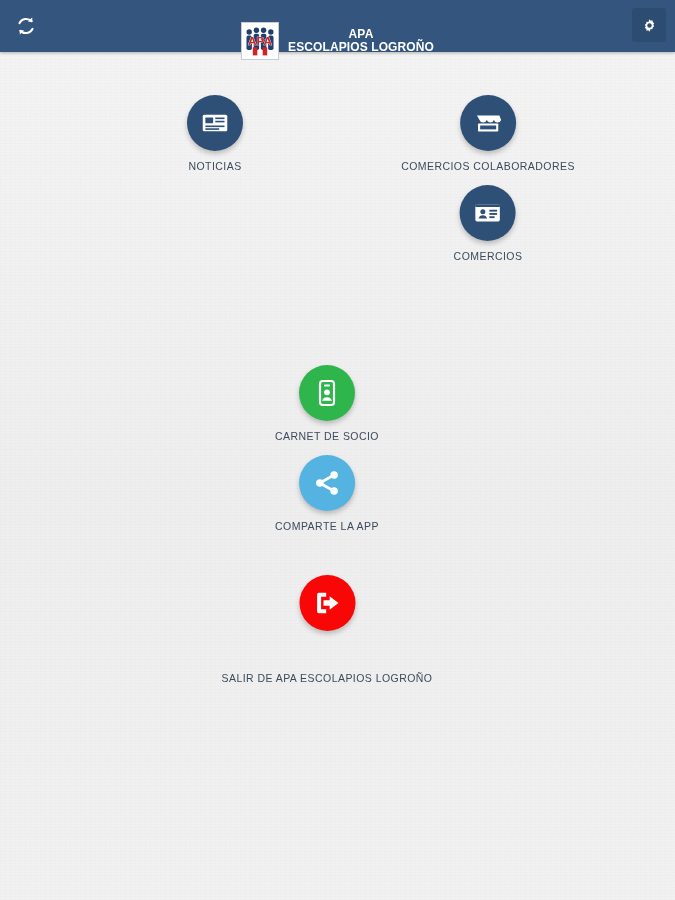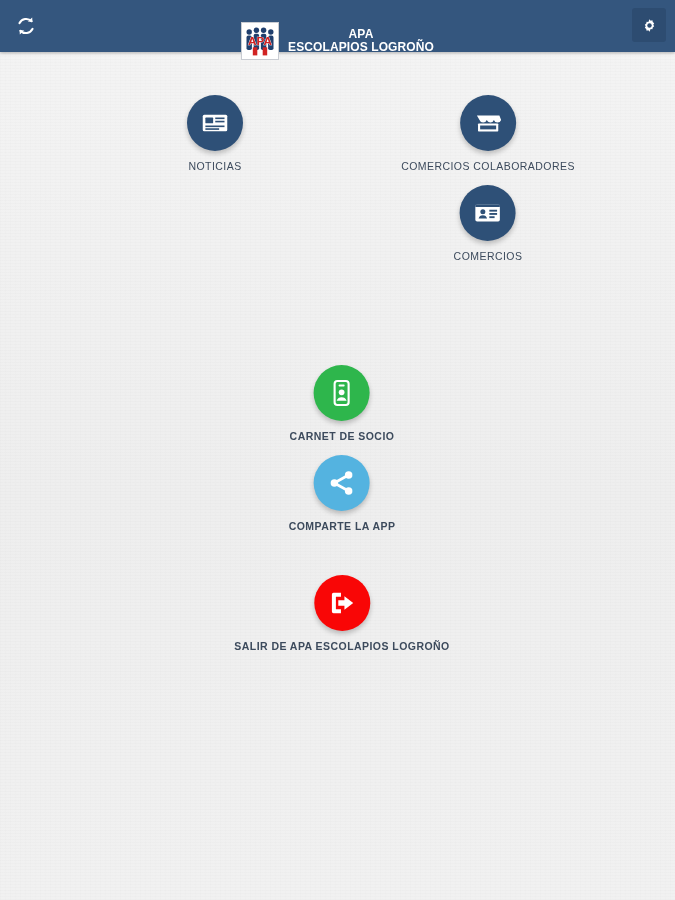--- a/index.html
+++ b/index.html
@@ -141,28 +141,28 @@
     font-size: 10.5px;
     color: #3c4a5c;
     letter-spacing: 0.45px;
     white-space: nowrap;
     text-align: center;
   }
 
   
   .col-left  { left: 215px; transform: translateX(-50%); }
   .col-right { left: 488px; transform: translateX(-50%); }
-  .col-mid   { left: 342px; transform: translateX(-50%); font-weight: bold; }
+  .col-mid   { left: 327px; transform: translateX(-50%); }
 
   .row1 { top: 95px; }
   .row2 { top: 185px; }
   .row3 { top: 275px; }
   .row4 { top: 365px; }
   .row5 { top: 455px; }
-  .row6 { top: 575px; }
+  .row6 { top: 575px; gap: 32px; }
 </style>
 </head>
 <body>
 
 <div id="app">
 
   <div class="appbar">
 
     <div class="refresh-btn">
       <svg width="24" height="24" viewBox="0 0 24 24">

